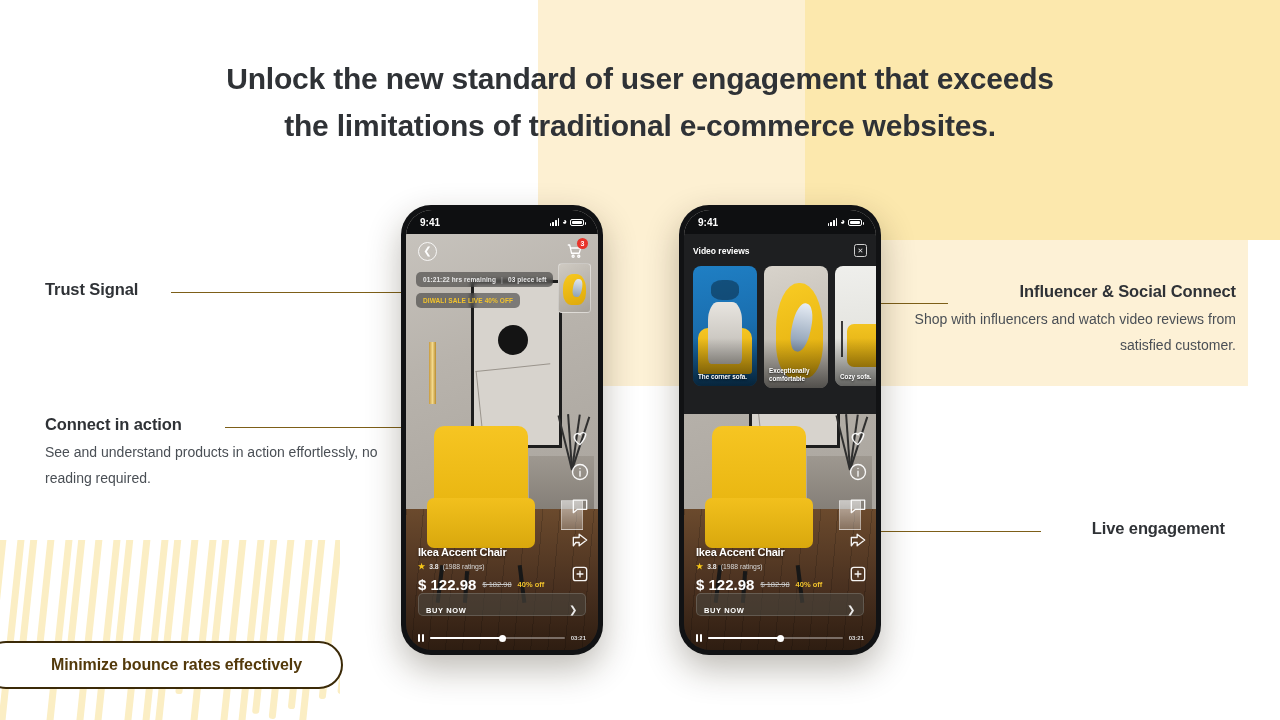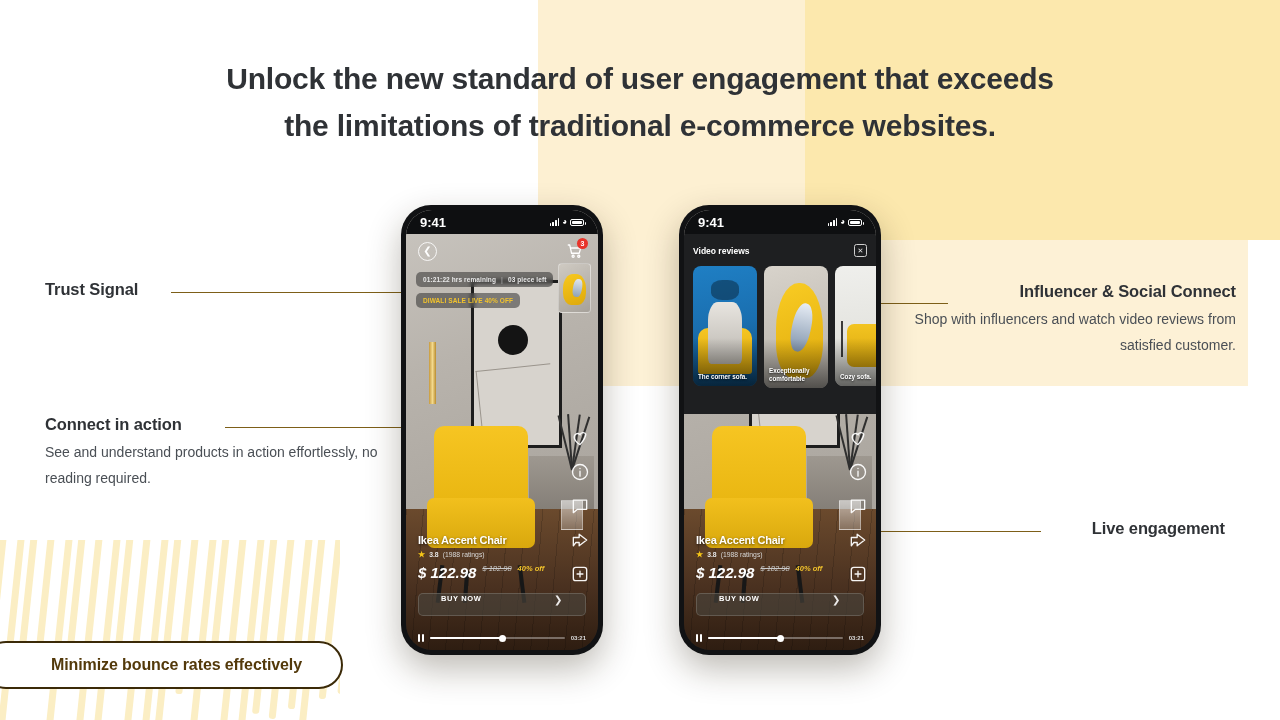--- a/index.html
+++ b/index.html
@@ -156,21 +156,21 @@
     position:absolute; right:2%; top:56%; width:34%; height:22%;
     background:linear-gradient(180deg,#9e9890,#6f6a63);
   }
 
   
   .statusbar {
     position:absolute; left:0; top:0; right:0; height:24px; z-index:4;
     display:flex; align-items:center; justify-content:space-between;
     padding:0 14px; background:#0e0f11;
   }
-  .statusbar .time { color:#fff; font-size:13px; font-weight:bold; }
+  .statusbar .time { color:#fff; font-size:10px; font-weight:bold; }
   .statusbar .icons { display:flex; align-items:flex-end; gap:3px; }
   .sig { display:flex; align-items:flex-end; gap:1px; height:8px; }
   .sig i { width:1.6px; background:#fff; border-radius:.5px; }
   .sig i:nth-child(1){height:3px}.sig i:nth-child(2){height:4.5px}
   .sig i:nth-child(3){height:6px}.sig i:nth-child(4){height:8px}
   .wifi { font-size:8px; color:#fff; line-height:1; }
   .batt { width:14px; height:7px; border:1px solid #fff; border-radius:2px;
           position:relative; }
   .batt::before{content:"";position:absolute;inset:1px;background:#fff;border-radius:1px;}
   .batt::after{content:"";position:absolute;right:-3px;top:2px;width:1.5px;height:3px;background:#fff;border-radius:0 1px 1px 0;}
@@ -238,30 +238,30 @@
     color:#fff; font-size:11px; font-weight:bold; letter-spacing:-.2px;
     text-shadow:0 1px 3px rgba(0,0,0,.6);
   }
   .prodinfo .prow {
     display:flex; align-items:center; gap:4px; margin-top:4px;
     font-size:6.8px; color:#e6e6e6; font-weight:bold;
   }
   .prodinfo .star { color:#f5c518; font-size:8px; }
   .prodinfo .rtext { font-weight:normal; color:#d8d8d8; }
   .prodinfo .pricerow {
-    display:flex; align-items:flex-start; gap:6px; margin-top:5px;font-style:italic;
+    display:flex; align-items:center; gap:6px; margin-top:5px;
   }
   .prodinfo .price { color:#fff; font-size:15px; font-weight:bold; }
   .prodinfo .old   { color:#c9c9c9; font-size:7.5px; text-decoration:line-through; }
   .prodinfo .off   { color:#f2c32c; font-size:7.5px; font-weight:bold; }
   .buynow {
-    margin-top:12px; height:23px; border-radius:5px;
+    margin-top:0; height:23px; border-radius:5px;
     background:rgba(75,70,62,.62); border:1px solid rgba(255,255,255,.16);
-    display:flex; align-items:flex-start; justify-content:space-between;
-    padding:0 22px; color:#fff; font-size:7.5px; font-weight:bold; letter-spacing:.6px;
+    display:flex; align-items:flex-end; justify-content:space-between;
+    padding:0 7px; color:#fff; font-size:7.5px; font-weight:bold; letter-spacing:.6px;
   }
   .buynow .chev { font-size:10px; font-weight:normal; opacity:.9; }
 
   
   .player {
     position:absolute; left:0; right:0; bottom:8px; z-index:6;
     display:flex; align-items:center; gap:6px; padding:0 12px;
   }
   .player .pause { display:flex; gap:2px; }
   .player .pause i { width:2px; height:8px; background:#fff; border-radius:1px; }

